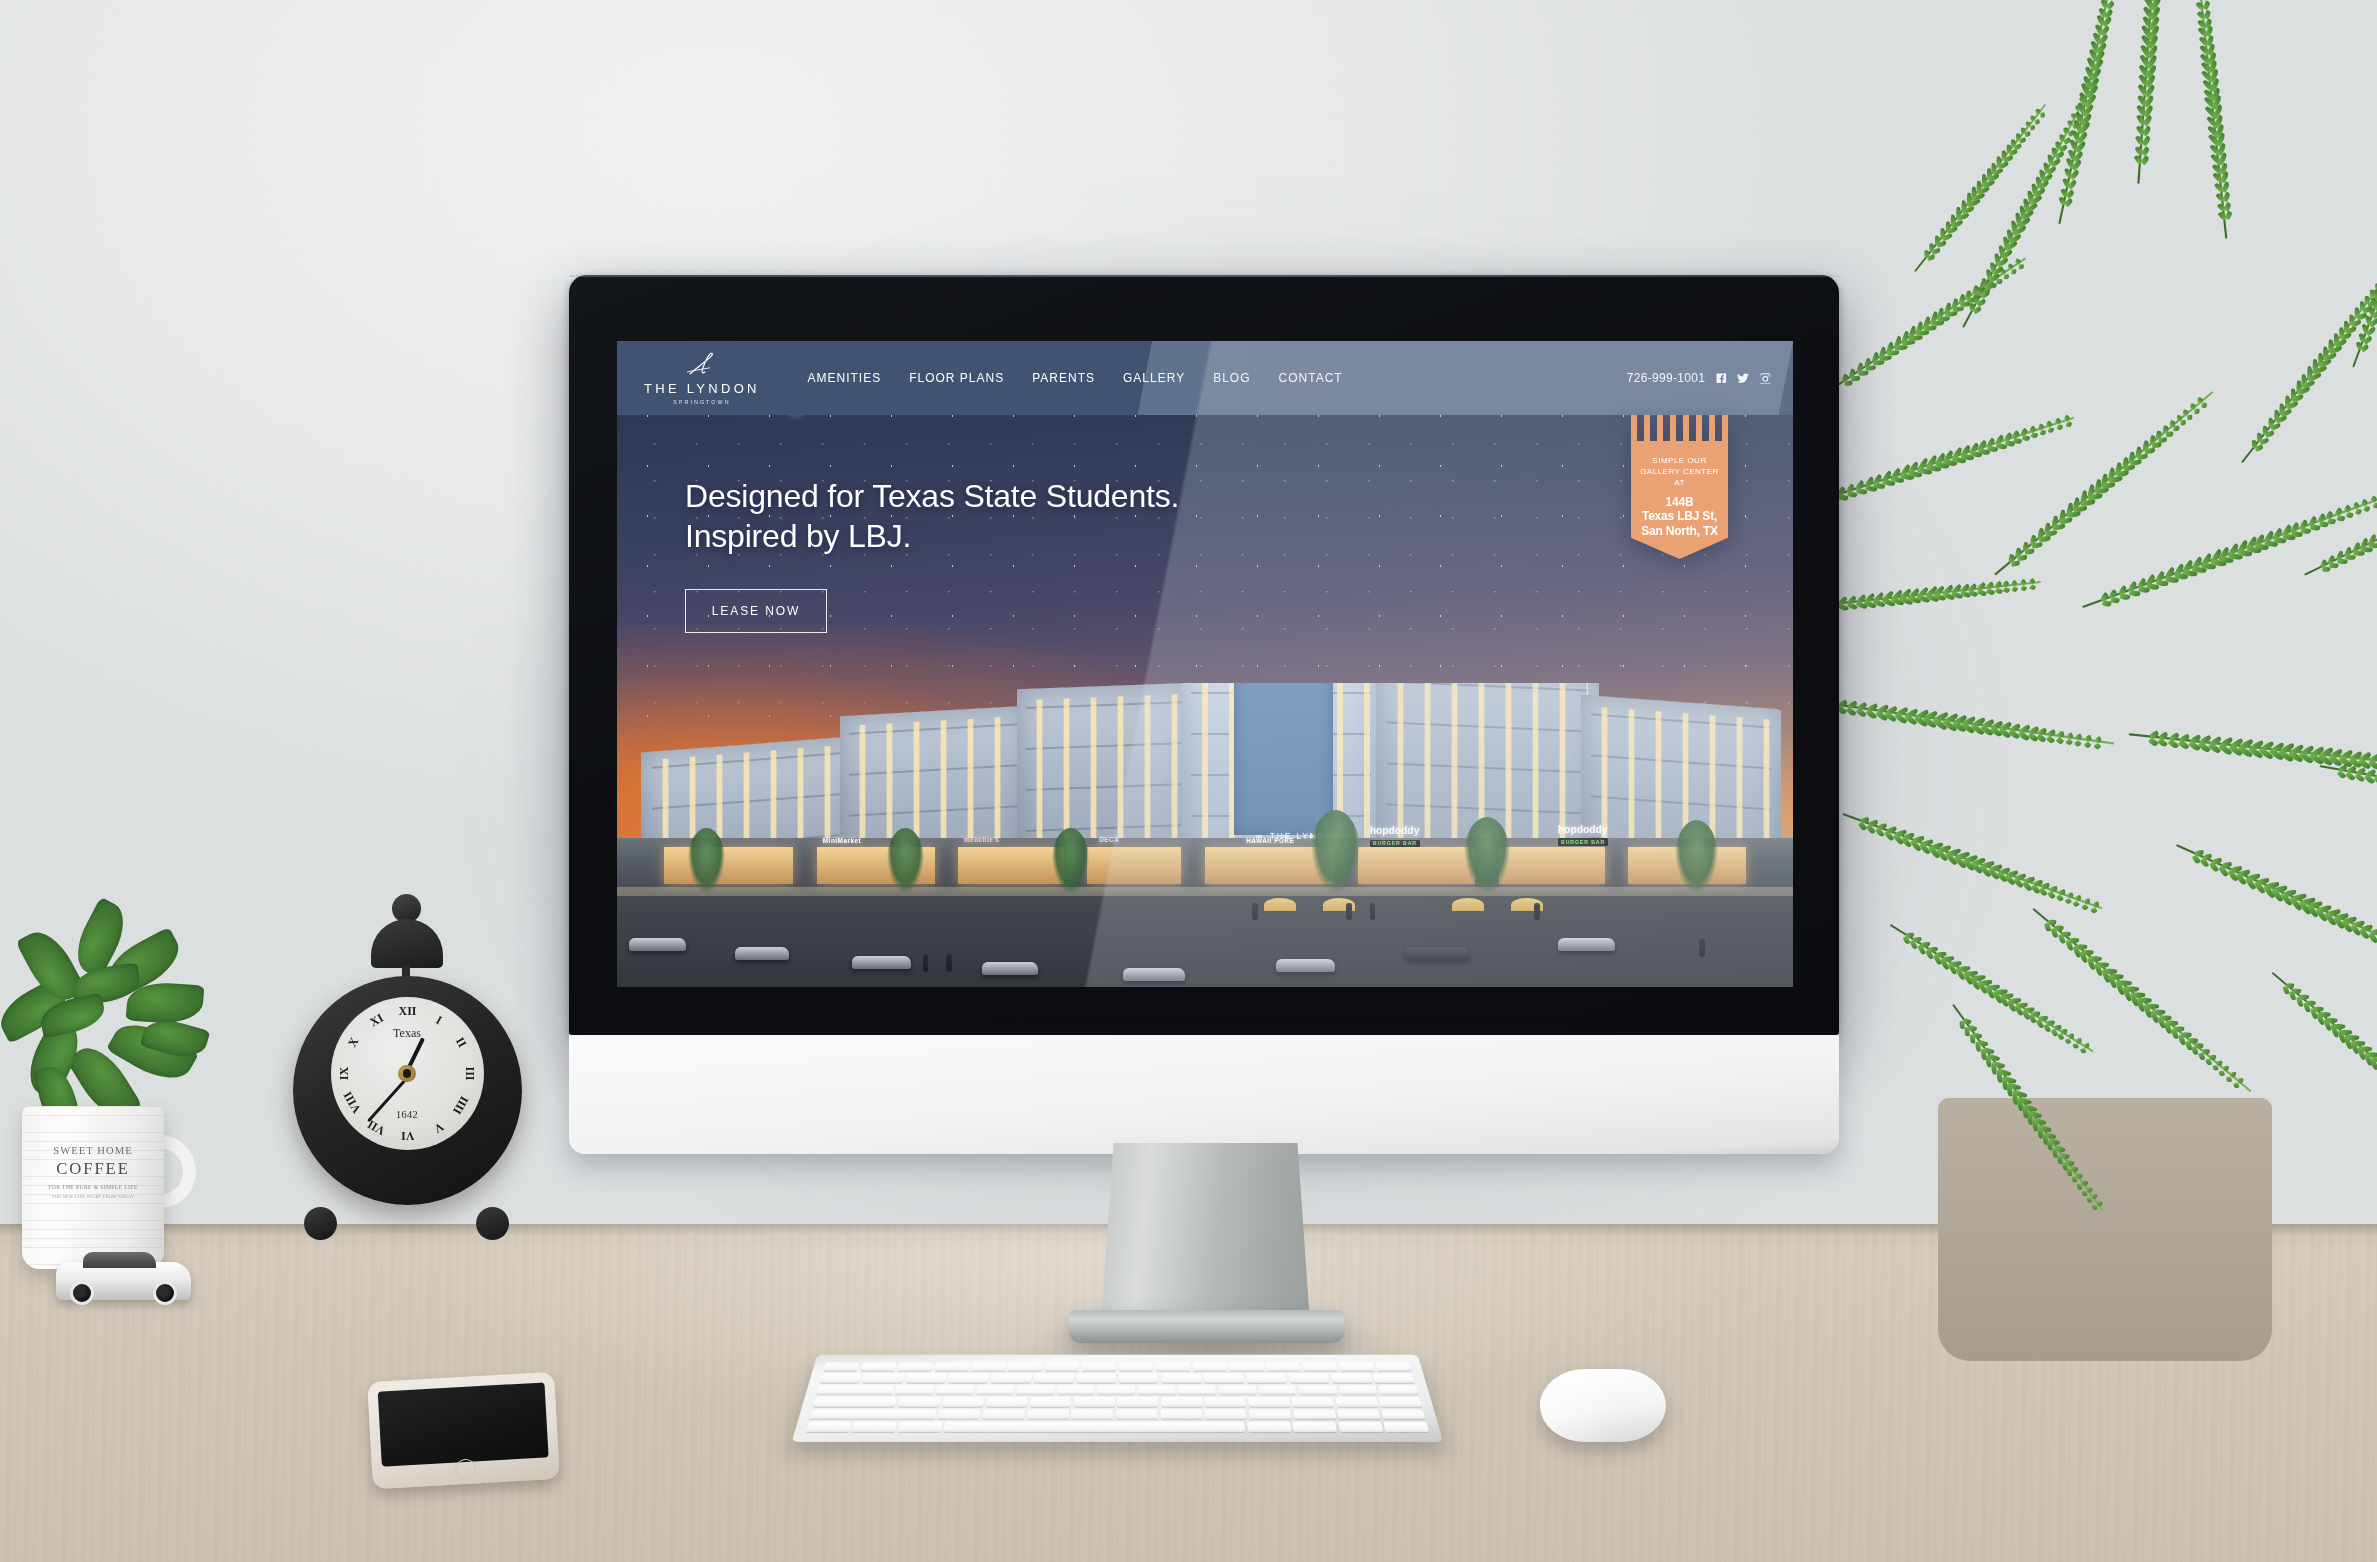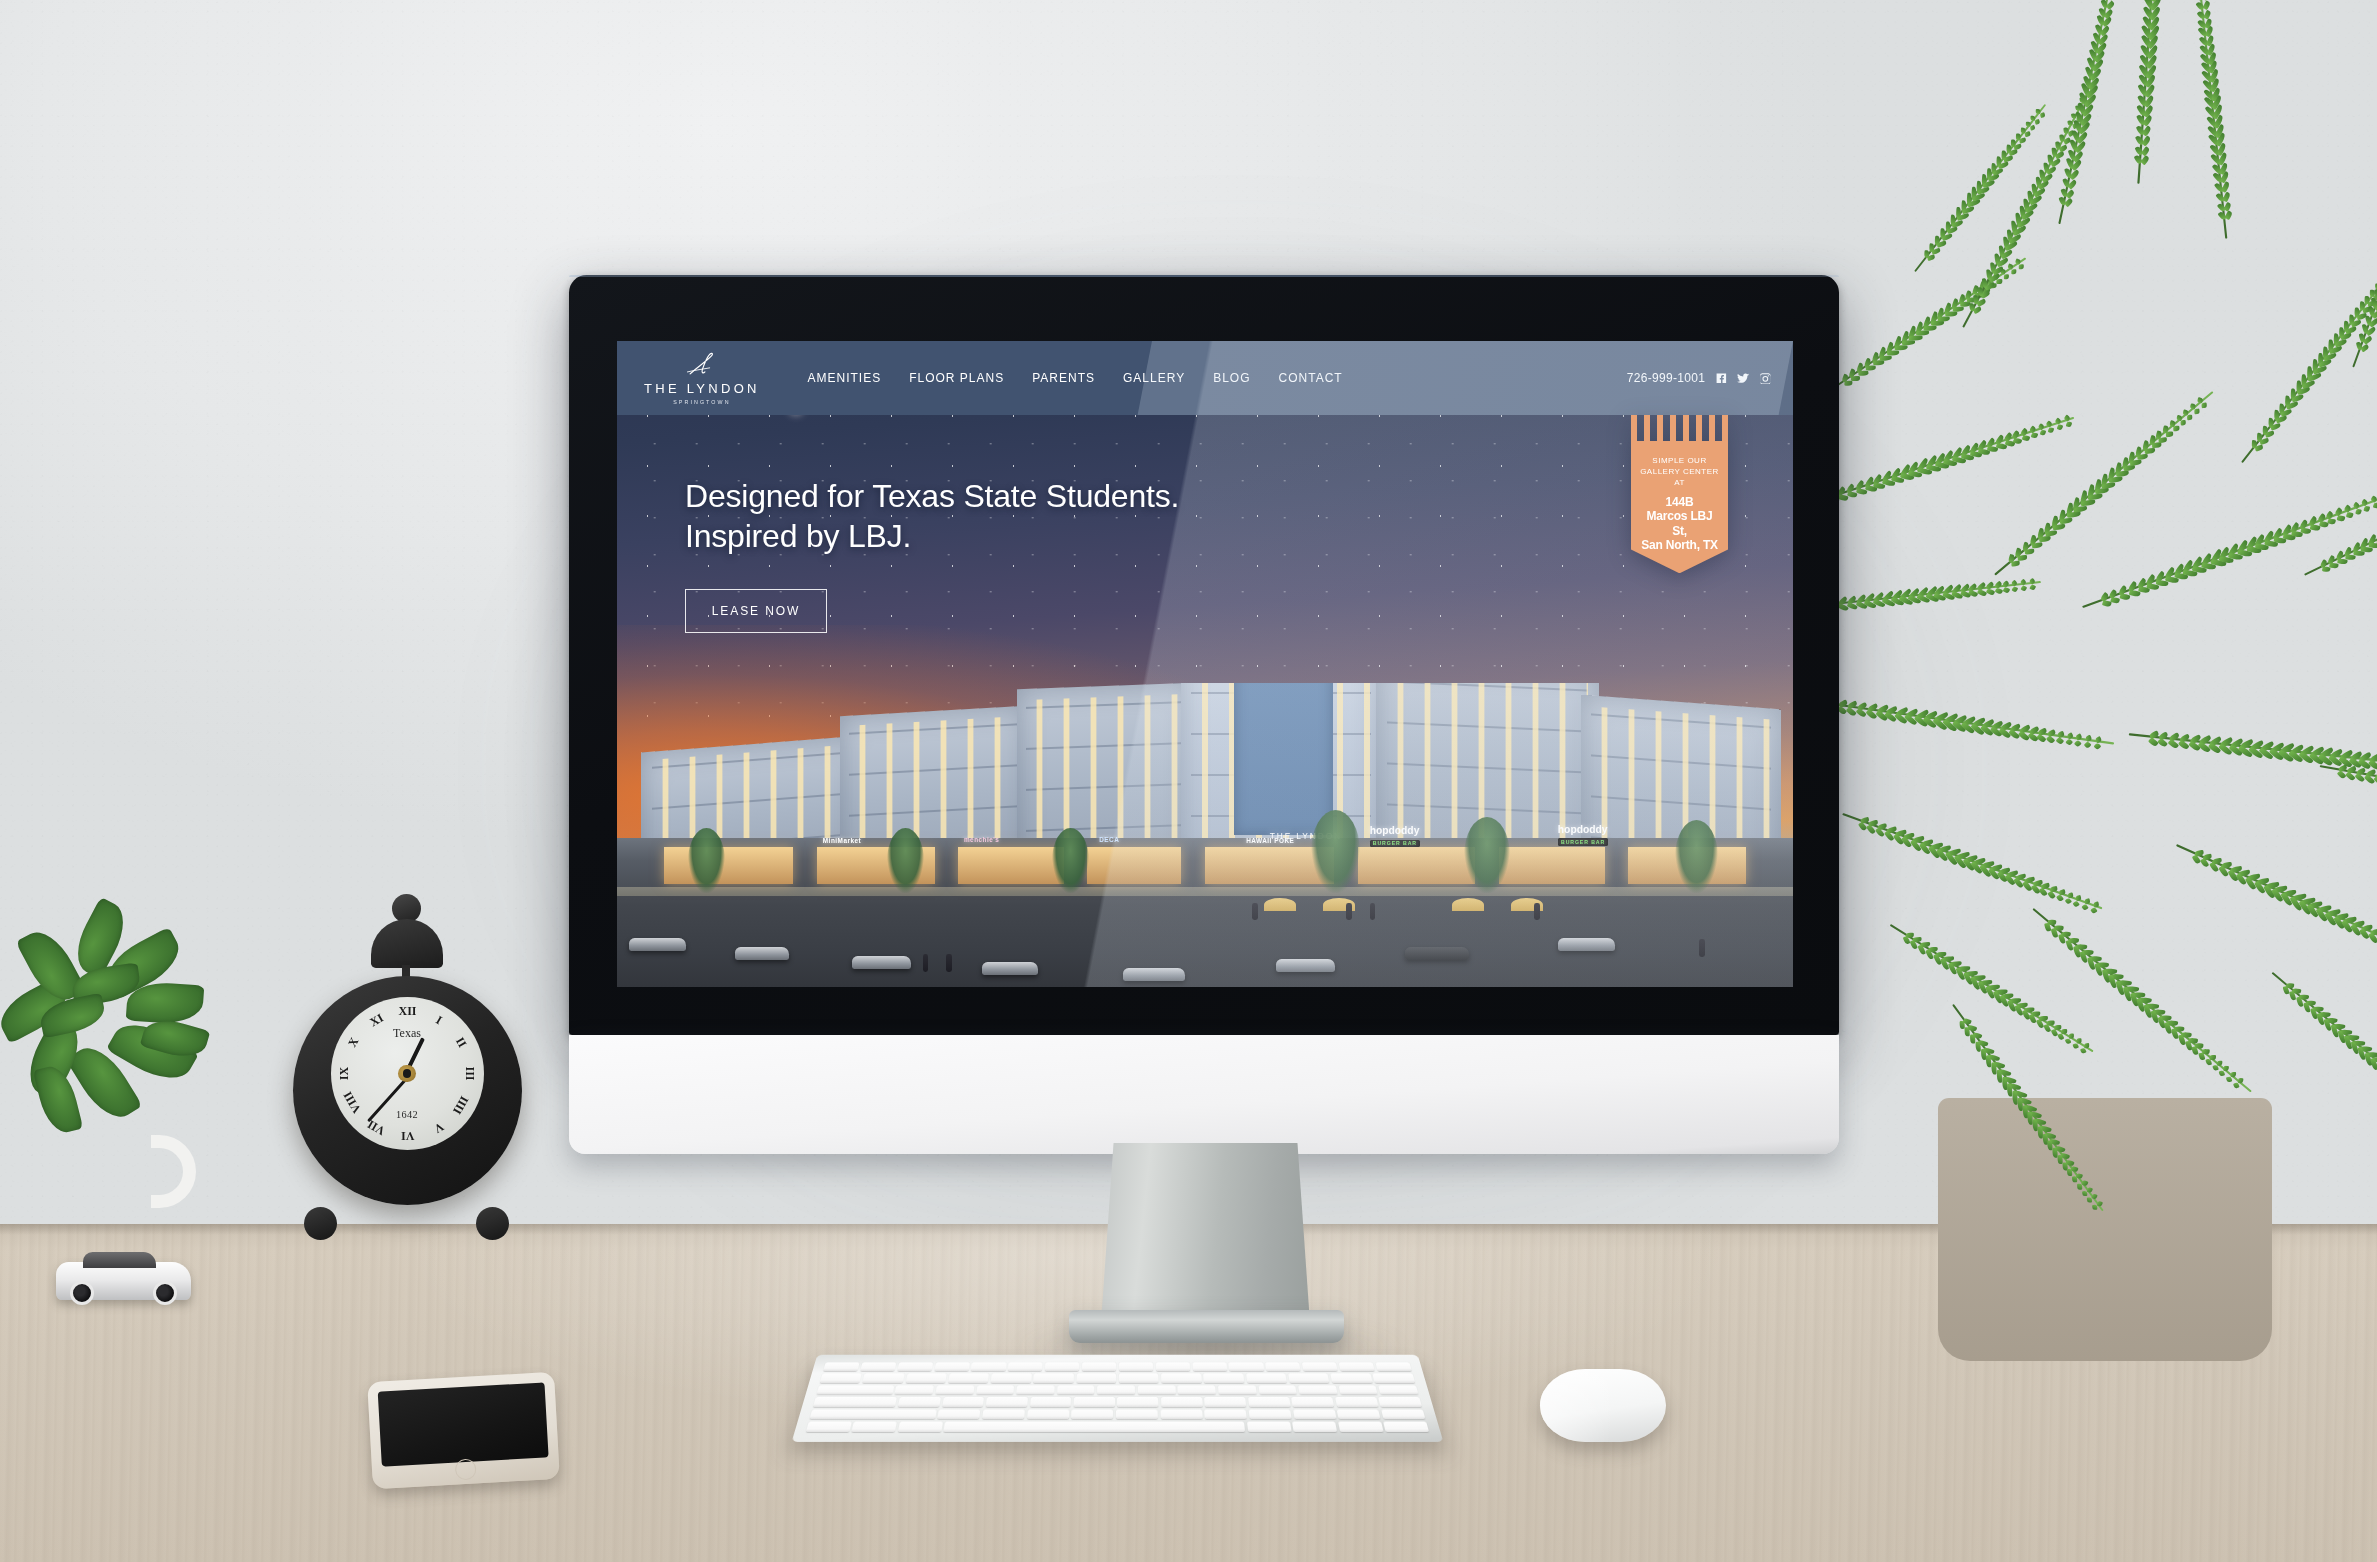--- a/index.html
+++ b/index.html
@@ -1555,21 +1555,21 @@
           <div class="tooth gap"></div>
         <div class="tooth"></div>
       </div>
       <div class="badge-body">
         <div class="badge-top">
           <div>SIMPLE OUR</div>
           <div>GALLERY CENTER AT</div>
         </div>
         <div class="badge-addr">
           <div>144B</div>
-          <div>Marcos LBJ St,</div>
+          <div>Texas LBJ St,</div>
           <div>San North, TX</div>
         </div>
       </div>
     </div>
 
     <div class="nav">
       <div class="logo-wrap">
         <svg class="logo-mark" viewBox="0 0 60 40">
           <path d="M12 34 C20 26, 38 14, 44 7 C47 3, 43 2, 40 6 C36 11, 32 22, 30 28 C29 32, 31 34, 34 31" stroke="#ffffff" stroke-width="1.7" fill="none" stroke-linecap="round"></path>
           <path d="M8 31 C16 29, 30 27, 41 25" stroke="#ffffff" stroke-width="1.3" fill="none" stroke-linecap="round"></path>
@@ -1629,20 +1629,29 @@
       <div class="cleaf" style="left: 21px; top: 35px; width: 76px; height: 40px; transform: rotate(-118deg);"></div>
       <div class="cleaf" style="left: 80px; top: 56px; width: 68px; height: 35px; transform: rotate(-8deg);"></div>
       <div class="cleaf" style="left: 48px; top: 88px; width: 65px; height: 33px; transform: rotate(168deg);"></div>
       <div class="cleaf" style="left: 151px; top: 111px; width: 64px; height: 33px; transform: rotate(16deg);"></div>
       <div class="cleaf" style="left: 32px; top: 171px; width: 68px; height: 35px; transform: rotate(76deg);"></div>
     </div>
 </div>
 
 <div class="mug">
   <div class="mug-handle"></div>
+  <div class="mug-body">
+    <div class="mug-rings"></div>
+    <div class="mug-label">
+      <div class="ml1">SWEET HOME</div>
+      <div class="ml2">COFFEE</div>
+      <div class="ml3">FOR THE PURE &amp; SIMPLE LIFE</div>
+      <div class="ml4">THE NEW LIFE START FROM TODAY</div>
+    </div>
+  </div>
 </div>
 
 <div class="toycar">
   <div class="toycar-top"></div>
   <div class="wheel" style="left:14.3px;"></div>
   <div class="wheel" style="right:14.3px;"></div>
 </div>
 
 <div class="clock">
   <div class="clock-knob"></div>

